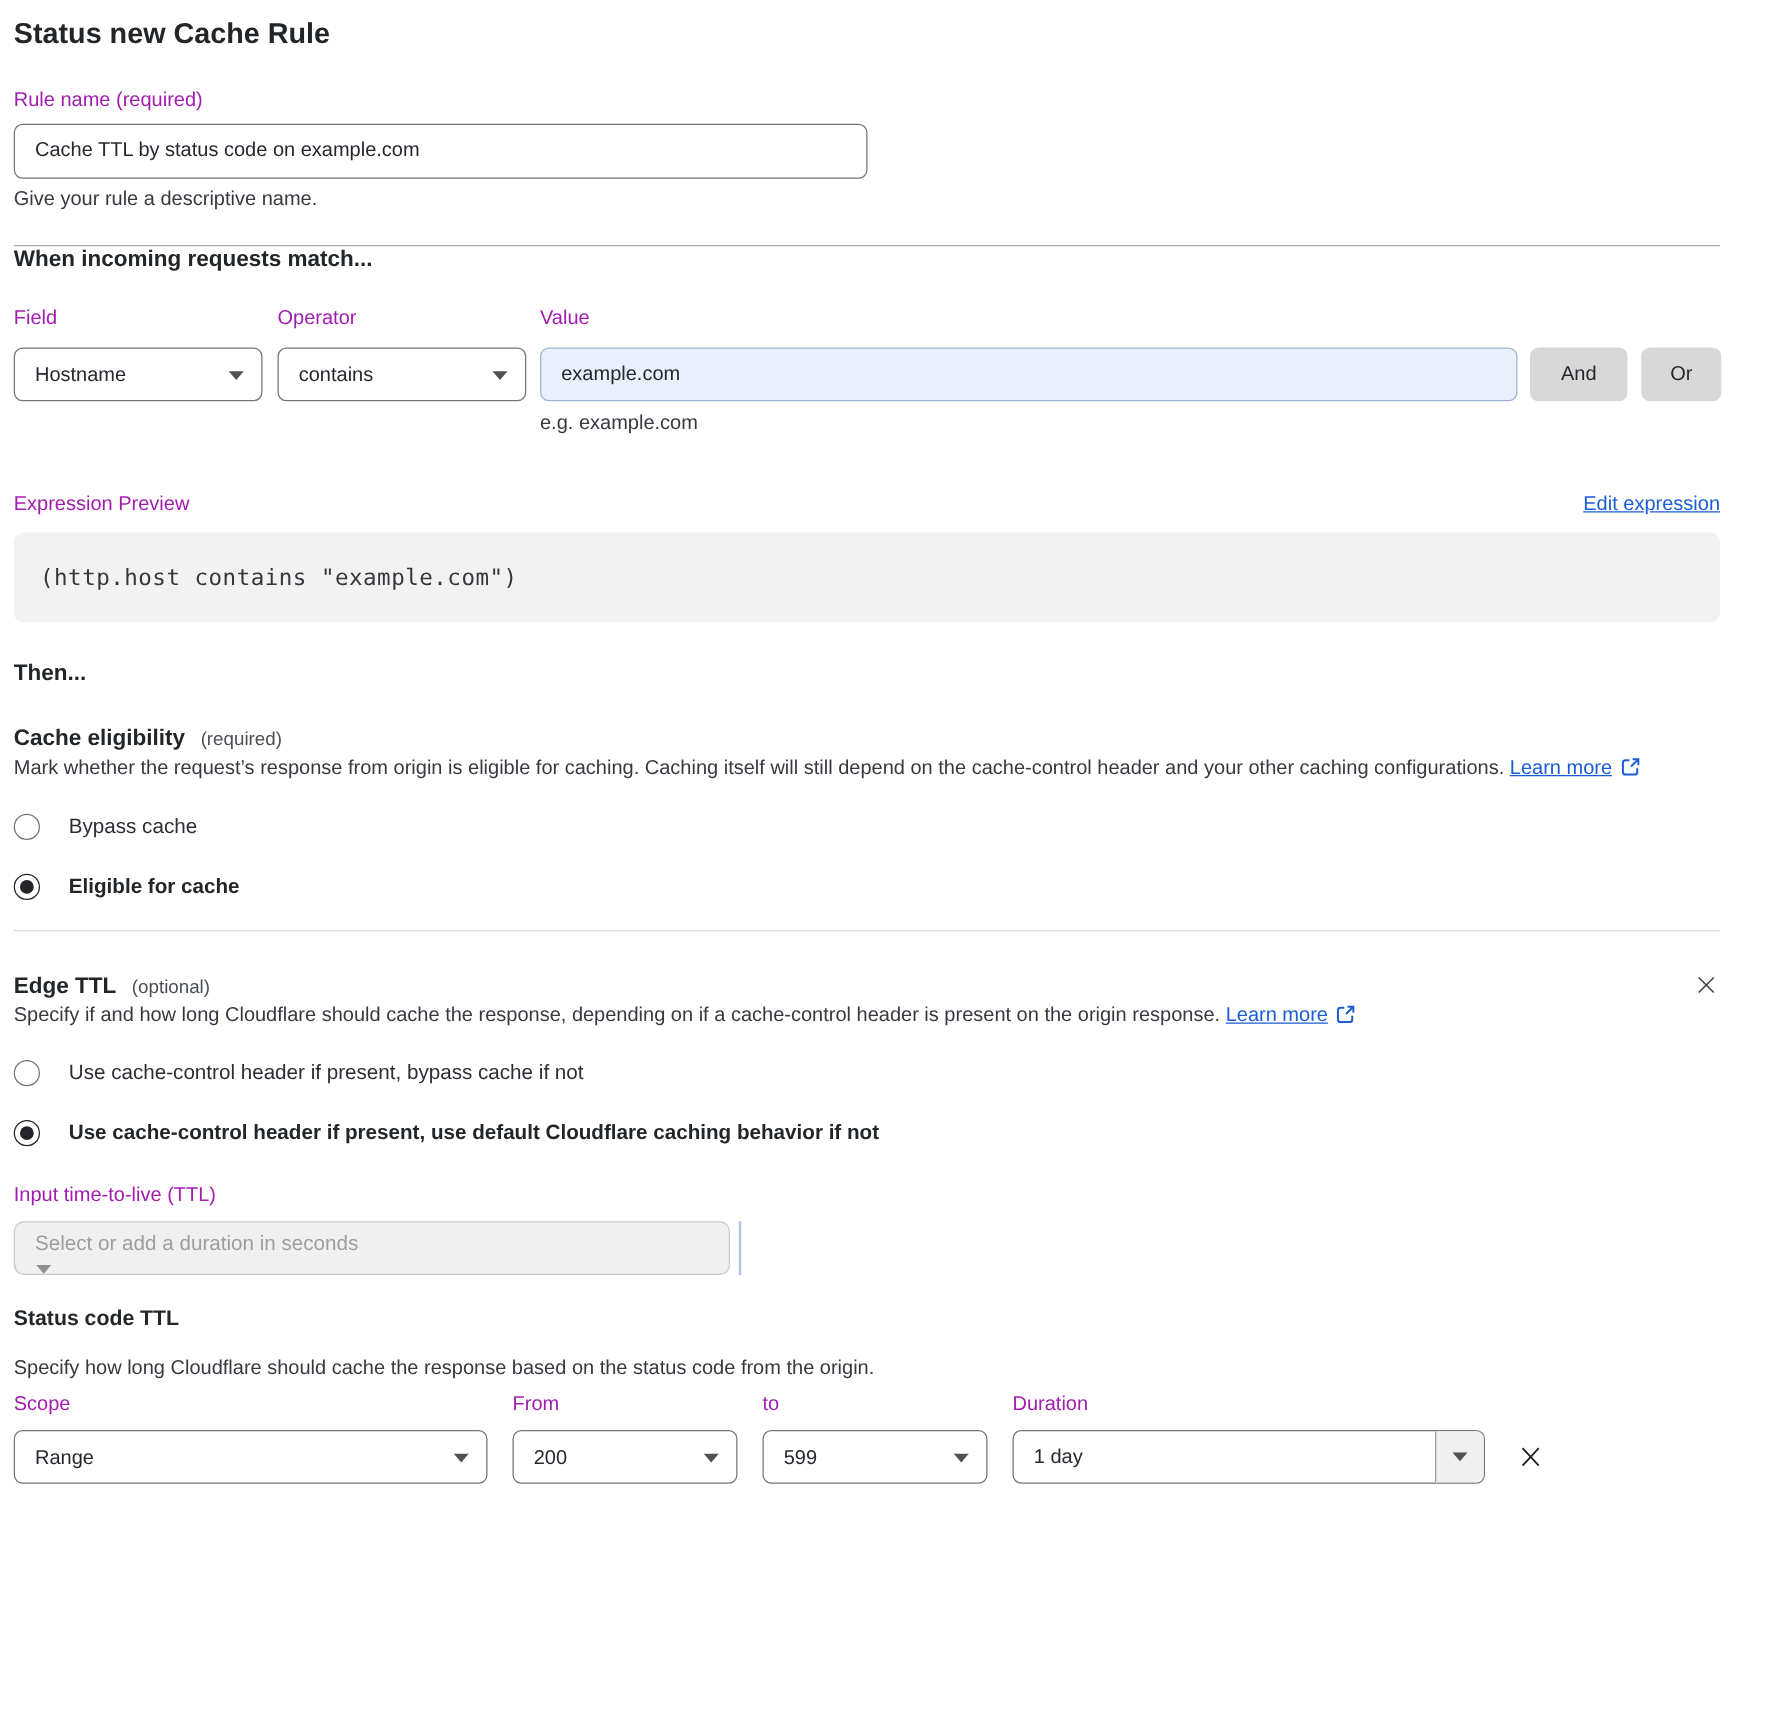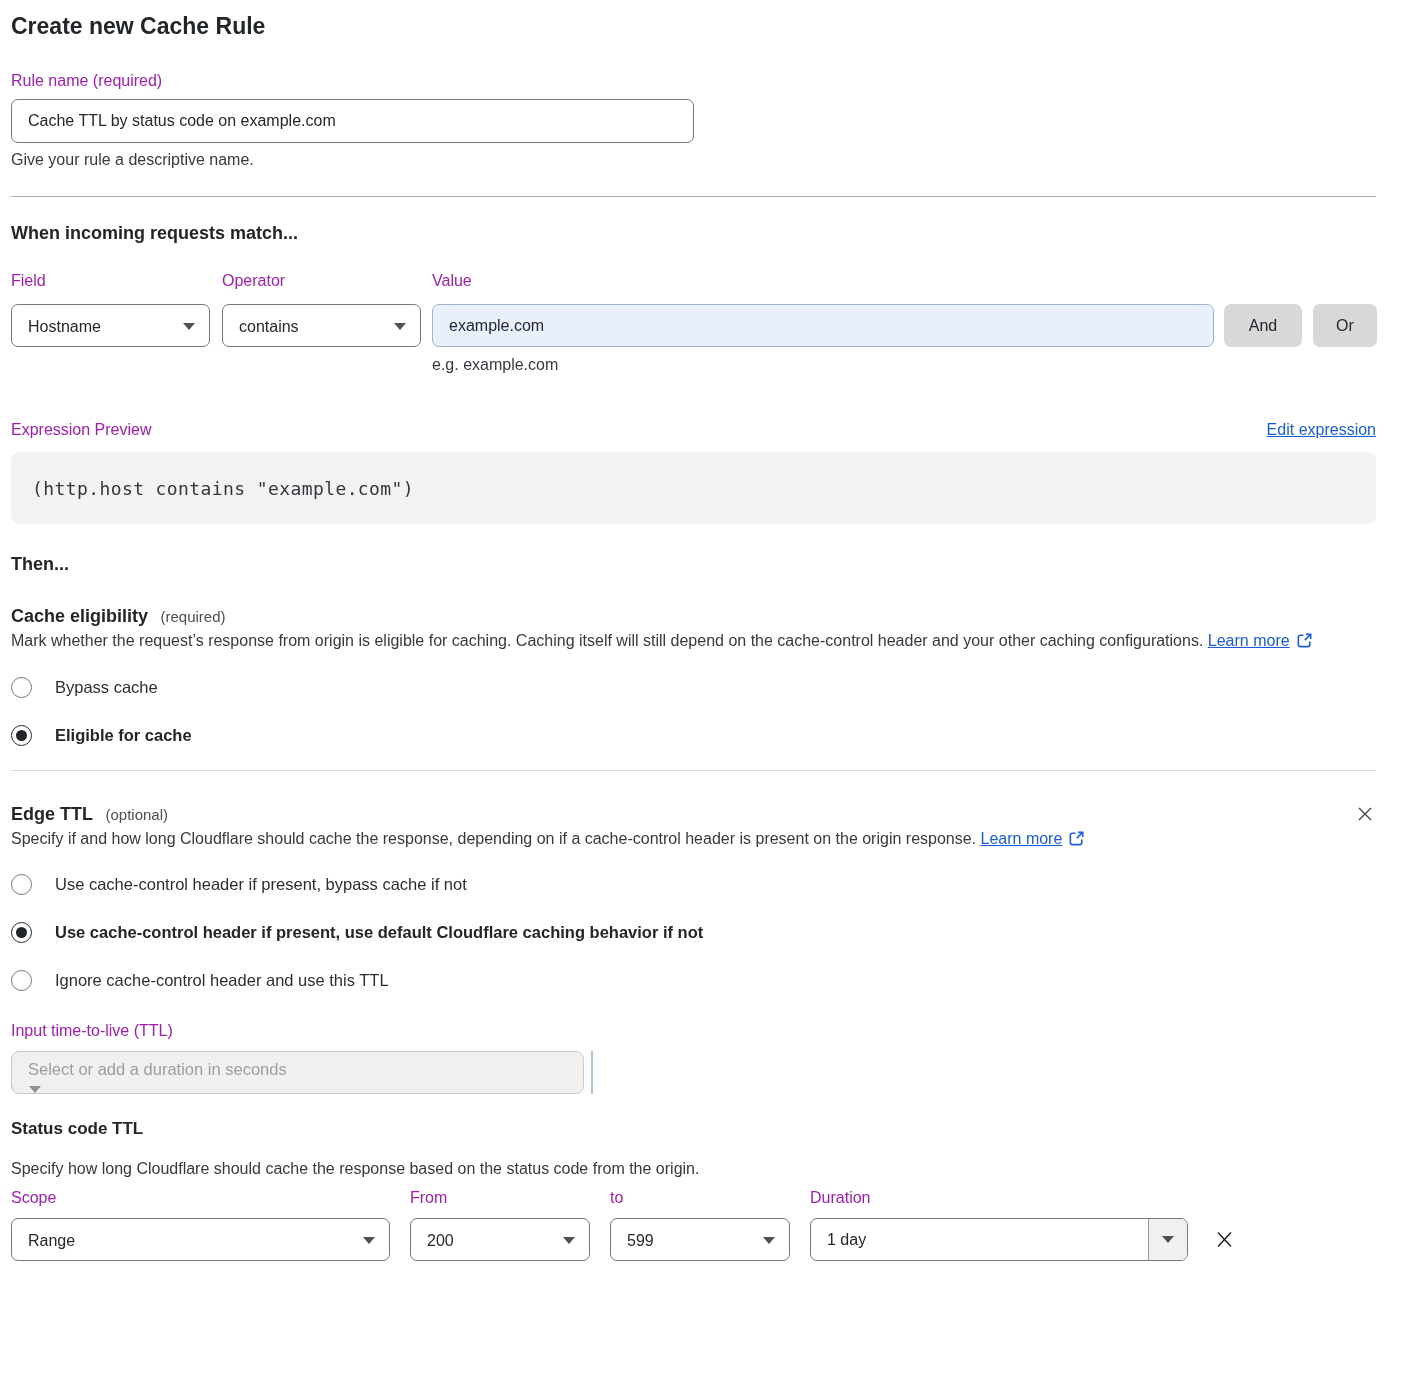--- a/index.html
+++ b/index.html
@@ -11,21 +11,21 @@
   h4{font-size:17px;line-height:20px;font-weight:700;color:#222629;margin:0;}
   .lbl{font-size:16px;line-height:19px;color:#a21caf;}
   .helper{font-size:16px;line-height:19px;color:#36393f;}
   .tag{font-size:15px;color:#4a4f54;margin-left:8px;}
   p.desc{font-size:16px;line-height:28px;color:#36393f;margin:0;}
   .rule-label{margin-top:31px;}
   .text-input{display:block;margin-top:9px;width:683px;height:44px;box-sizing:border-box;border:1px solid #71777d;border-radius:7px;padding:0 16px;font-size:16px;color:#24282e;font-family:inherit;background:#fff;}
   .rule-helper{margin-top:7px;}
   .divider{border:none;border-top:1px solid #ababab;margin:27px 0 0 0;height:0;}
   .divider.light{border-top-color:#d9d9d9;margin-top:24px;}
-  .match-heading{margin-top:26px;}
+  .match-heading{}
   .row{display:flex;align-items:center;}
   .labels-row{margin-top:27px;}
   .controls-row{margin-top:14px;height:43px;align-items:stretch;}
   .w-field{width:199px;margin-right:12px;flex:none;box-sizing:border-box;}
   .w-op{width:199px;margin-right:11px;flex:none;box-sizing:border-box;}
   .w-val{width:782px;flex:none;box-sizing:border-box;}
   .sel{display:flex;align-items:center;justify-content:space-between;border:1px solid #71777d;border-radius:7px;background:#fff;padding:2px 14px 0 16px;font-size:16px;color:#24282e;cursor:pointer;}
   .caret{width:0;height:0;border-left:6px solid transparent;border-right:6px solid transparent;border-top:7px solid #4d5257;flex:none;}
   .val-input{display:flex;align-items:center;border:1px solid #9db4d6;border-radius:7px;background:#e9f0fb;padding:0 16px;font-size:16px;color:#24282e;}
   .btn{border:none;border-radius:7px;background:#d8d8d8;color:#24282e;font-size:16px;font-family:inherit;cursor:pointer;}
@@ -70,21 +70,21 @@
   .split-sel{display:flex;align-items:stretch;border:1px solid #71777d;border-radius:7px;background:#fff;overflow:hidden;cursor:pointer;}
   .split-sel .val{flex:1;display:flex;align-items:center;padding-left:16px;font-size:16px;color:#24282e;}
   .split-sel .arrow-box{width:38px;border-left:1px solid #9b9b9b;background:#f0f0f0;display:flex;align-items:center;justify-content:center;}
   .remove-x{margin-left:24px;align-self:center;}
 </style>
 </head>
 <body>
 
 <div class="wrap">
 
-  <h1>Create new Cache Rule</h1>
+  <h1>Status new Cache Rule</h1>
 
   <div class="lbl rule-label">Rule name (required)</div>
   <input class="text-input" type="text" value="Cache TTL by status code on example.com" style="">
   <div class="helper rule-helper">Give your rule a descriptive name.</div>
 
   <hr class="divider">
 
   <h2 class="match-heading">When incoming requests match...</h2>
 
   <div class="row labels-row">
@@ -167,24 +167,20 @@
 
   <div class="edge-radios">
     <div class="radio-row first">
       <span class="radio"></span>
       <span class="radio-label">Use cache-control header if present, bypass cache if not</span>
     </div>
     <div class="radio-row">
       <span class="radio selected"></span>
       <span class="radio-label bold">Use cache-control header if present, use default Cloudflare caching behavior if not</span>
     </div>
-    <div class="radio-row">
-      <span class="radio"></span>
-      <span class="radio-label">Ignore cache-control header and use this TTL</span>
-    </div>
   </div>
 
   <div class="lbl ttl-label">Input time-to-live (TTL)</div>
   <div class="ttl-combo-wrap">
     <div class="combo-disabled">
       <span class="ph">Select or add a duration in seconds</span>
       <span class="arrow-box">
           <span class="caret"></span>
         </span>
     </div>

